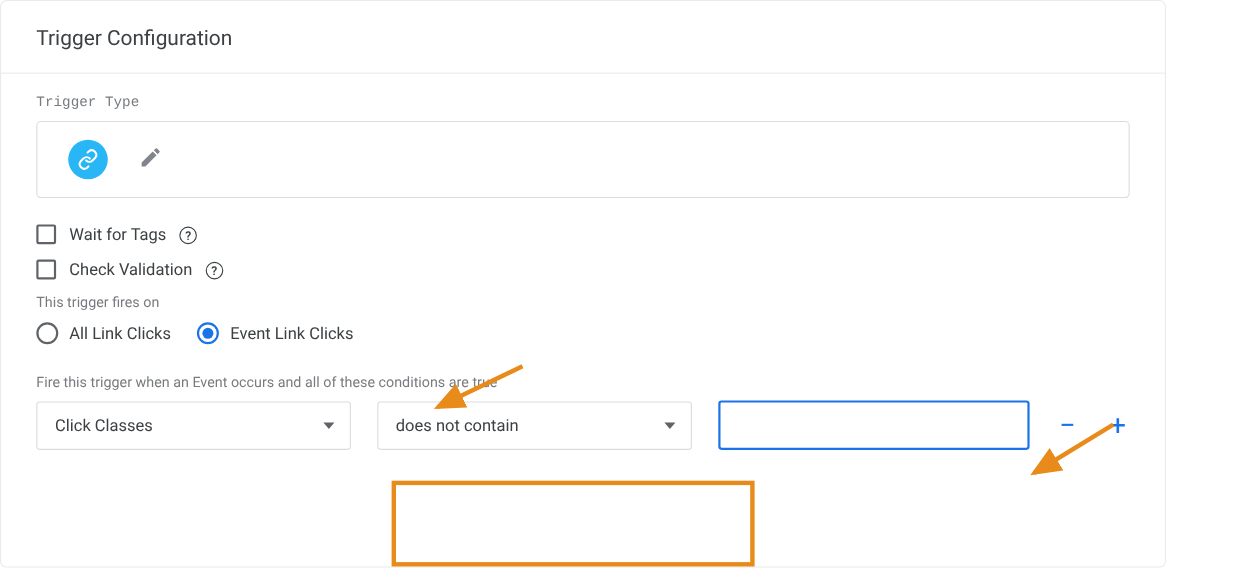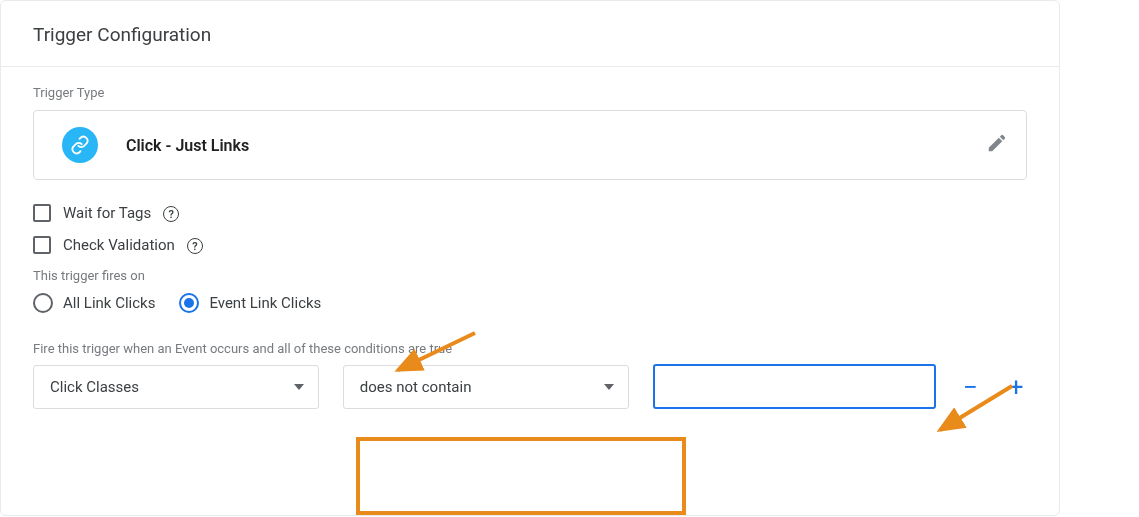--- a/index.html
+++ b/index.html
@@ -30,20 +30,21 @@
     font-weight: 400;
   }
   .body {
     padding: 18px 32px 0 32px;
   }
   .section-label {
     font-size: 13px;
     color: #777b7f;
     margin-bottom: 10px;
     font-weight: 400;
+    font-family: Liberation Mono, monospace;
   }
   .type-box {
     border: 1px solid #dadce0;
     border-radius: 4px;
     height: 70px;
     display: flex;
     align-items: center;
     padding: 0 18px 0 28px;
     margin-bottom: 24px;
   }
@@ -171,21 +172,20 @@
 
     <div class="section-label">Trigger Type</div>
 
     <div class="type-box">
       <div class="link-icon-circle">
         <svg width="20" height="20" viewBox="0 0 24 24" stroke-width="2.2" stroke-linecap="round" stroke-linejoin="round">
           <path d="M10 13a5 5 0 0 0 7 0l3-3a5 5 0 0 0-7-7l-1.5 1.5"></path>
           <path d="M14 11a5 5 0 0 0-7 0l-3 3a5 5 0 0 0 7 7l1.5-1.5"></path>
         </svg>
       </div>
-      <div class="type-label">Click - Just Links</div>
       <div class="pencil">
         <svg width="22" height="22" viewBox="0 0 24 24" fill="#80868b">
             <path d="M3 17.25V21h3.75l11-11-3.75-3.75-11 11zM20.7 7.04a1 1 0 0 0 0-1.41l-2.34-2.34a1 1 0 0 0-1.41 0l-1.83 1.83 3.75 3.75 1.83-1.83z"></path>
           </svg>
       </div>
     </div>
 
     <div class="checkbox-row">
       <div class="cb"></div>
       <span class="cb-label">Wait for Tags</span>

